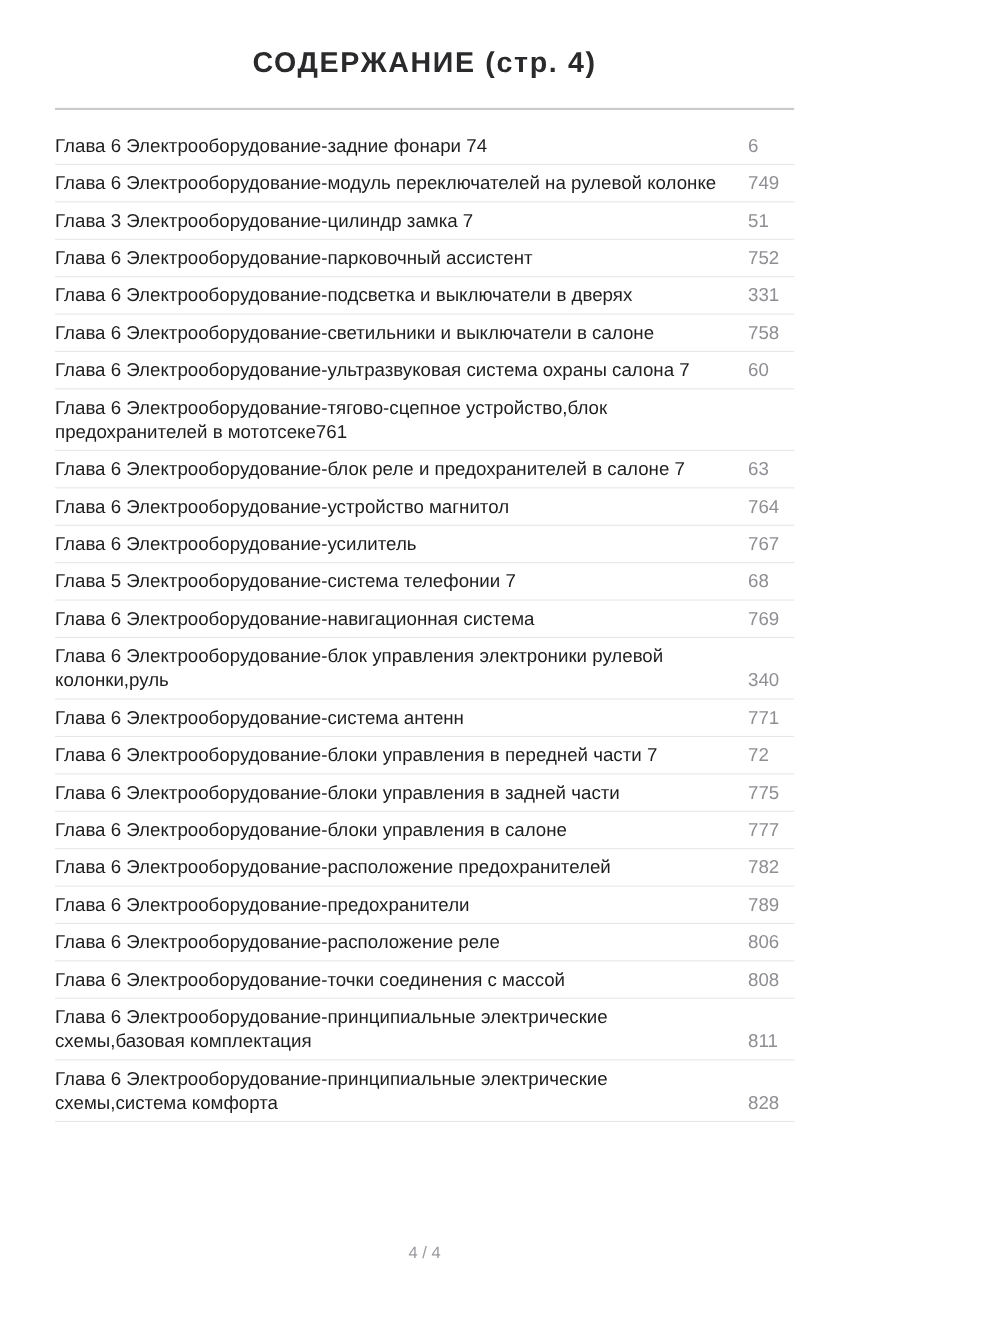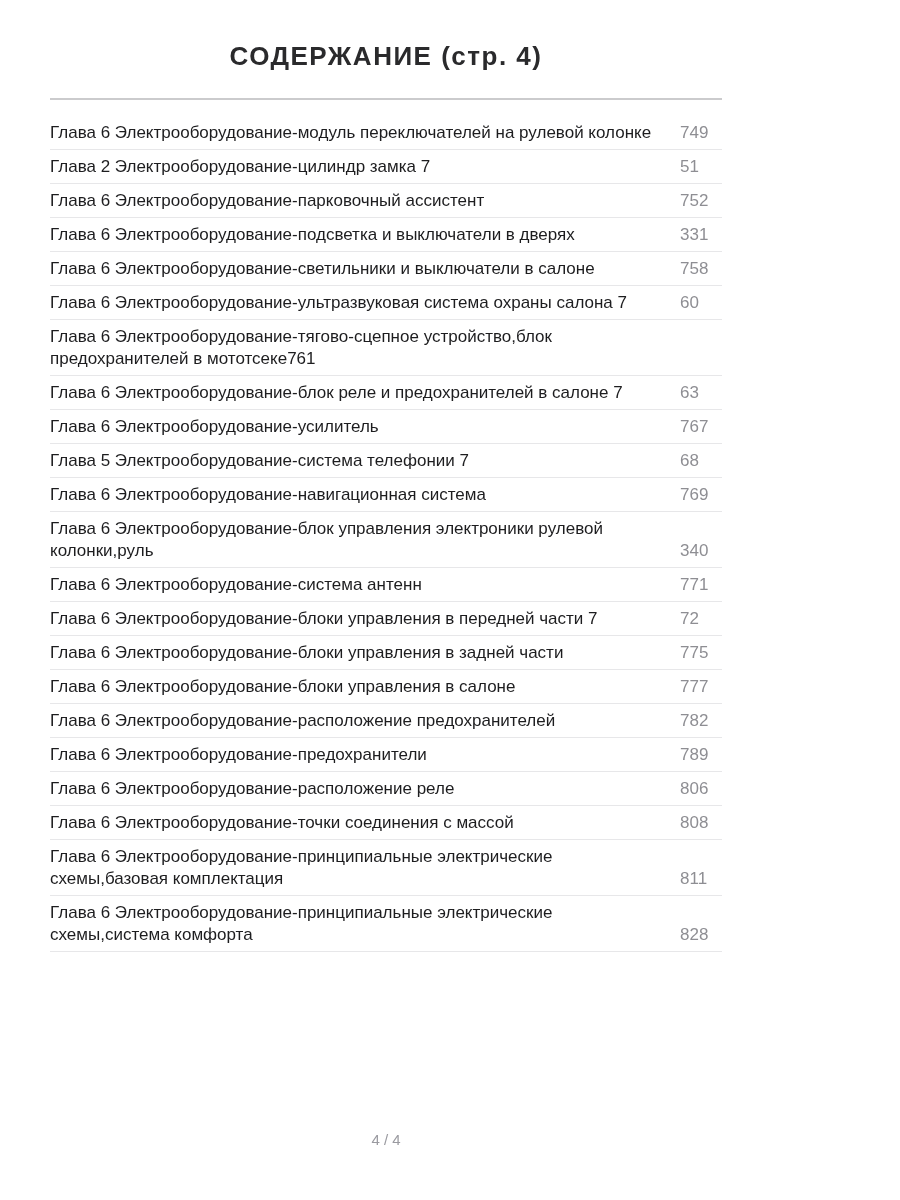--- a/index.html
+++ b/index.html
@@ -62,28 +62,32 @@
 </head>
 <body>
 
 <div class="page">
 
   <h1 class="doc-title">СОДЕРЖАНИЕ (стр. 4)</h1>
 
   <hr class="top-rule">
 
   <div class="toc-list">
+  <div class="toc-row">
+    <span class="entry-title">Глава 6 Электрооборудование-задние фонари 74</span>
+    <span class="entry-page">6</span>
+  </div>
 
   <div class="toc-row">
     <span class="entry-title">Глава 6 Электрооборудование-модуль переключателей на рулевой колонке</span>
     <span class="entry-page">749</span>
   </div>
 
   <div class="toc-row">
-    <span class="entry-title">Глава 2 Электрооборудование-цилиндр замка 7</span>
+    <span class="entry-title">Глава 3 Электрооборудование-цилиндр замка 7</span>
     <span class="entry-page">51</span>
   </div>
 
   <div class="toc-row">
     <span class="entry-title">Глава 6 Электрооборудование-парковочный ассистент</span>
     <span class="entry-page">752</span>
   </div>
 
 
   <div class="toc-row">
@@ -104,20 +108,24 @@
   <div class="toc-row">
     <span class="entry-title">Глава 6 Электрооборудование-тягово-сцепное устройство,блок предохранителей в мототсеке761</span>
     <span class="entry-page"></span>
   </div>
 
   <div class="toc-row">
     <span class="entry-title">Глава 6 Электрооборудование-блок реле и предохранителей в салоне 7</span>
     <span class="entry-page">63</span>
   </div>
 
+  <div class="toc-row">
+    <span class="entry-title">Глава 6 Электрооборудование-устройство магнитол</span>
+    <span class="entry-page">764</span>
+  </div>
 
   <div class="toc-row">
     <span class="entry-title">Глава 6 Электрооборудование-усилитель</span>
     <span class="entry-page">767</span>
   </div>
 
   <div class="toc-row">
     <span class="entry-title">Глава 5 Электрооборудование-система телефонии 7</span>
     <span class="entry-page">68</span>
   </div>

